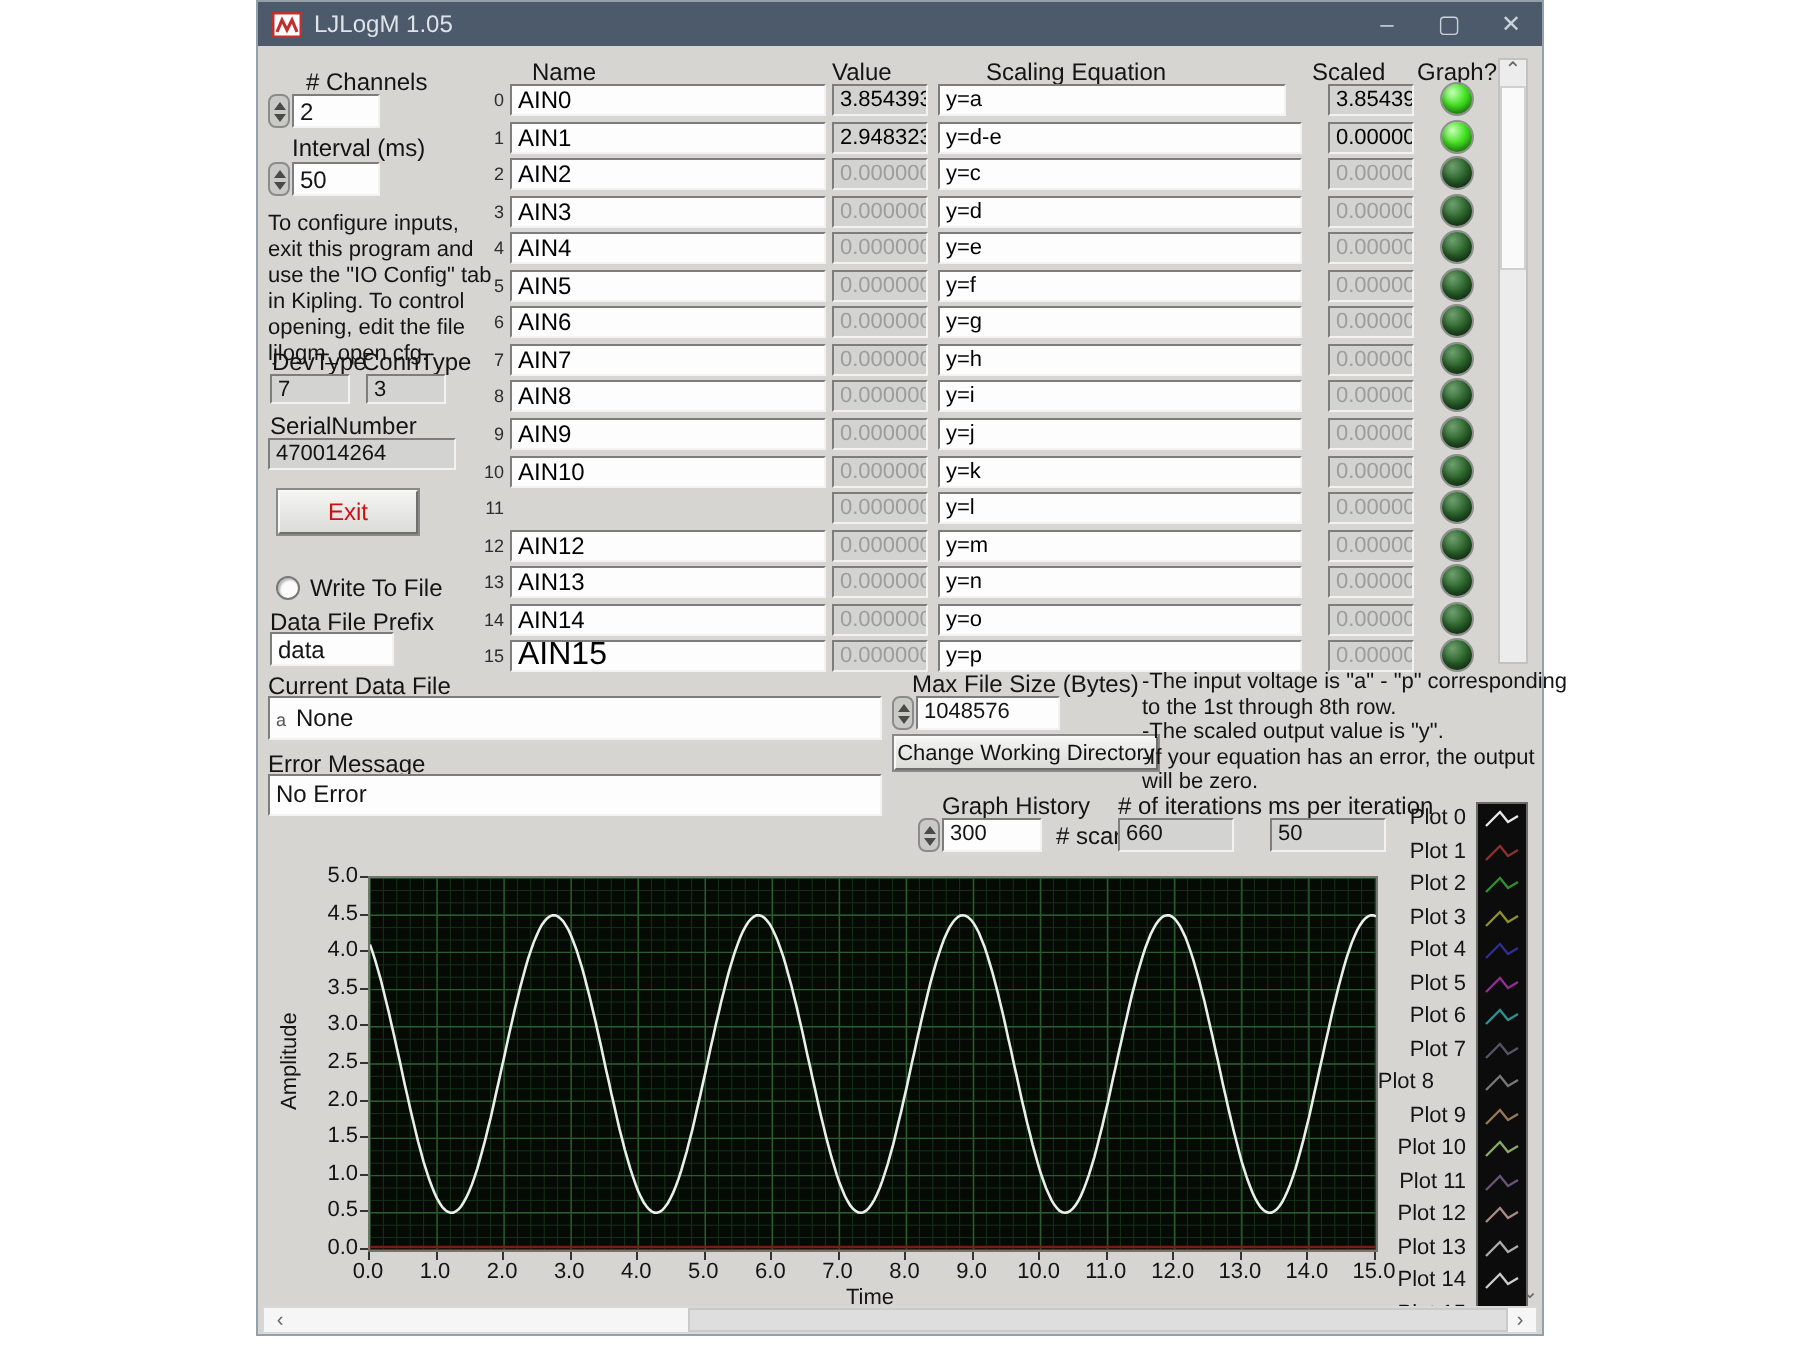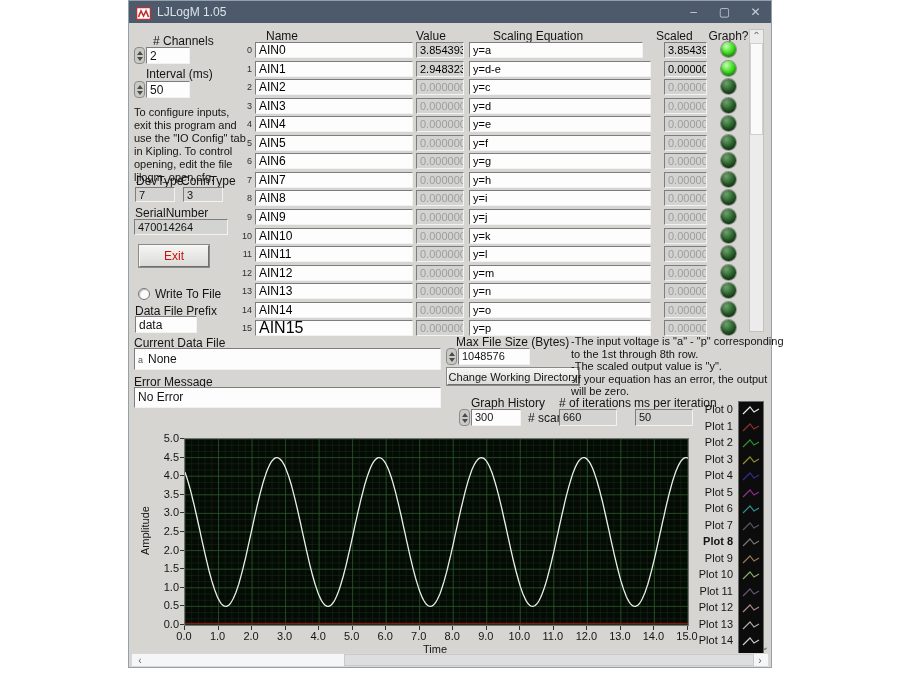--- a/index.html
+++ b/index.html
@@ -204,21 +204,20 @@
           <div class="row" style="top: 197.5px;">
             <div class="row-idx">10</div>
             <div class="cell" style="left:14px; width:158px; font-size:12px;">AIN10</div>
             <div class="cell cell-gray dim" style="left:175px; width:48px;">0.000000</div>
             <div class="cell" style="left:228px; width:182px;">y=k</div>
             <div class="cell cell-gray dim" style="left:423px; width:43px;">0.000000</div>
             <div class="led led-off" style="left:480px;"></div>
           </div>
           <div class="row" style="top: 216.05px;">
             <div class="row-idx">11</div>
-            <div class="cell" style="left:14px; width:158px; font-size:12px;">AIN11</div>
             <div class="cell cell-gray dim" style="left:175px; width:48px;">0.000000</div>
             <div class="cell" style="left:228px; width:182px;">y=l</div>
             <div class="cell cell-gray dim" style="left:423px; width:43px;">0.000000</div>
             <div class="led led-off" style="left:480px;"></div>
           </div>
           <div class="row" style="top: 234.6px;">
             <div class="row-idx">12</div>
             <div class="cell" style="left:14px; width:158px; font-size:12px;">AIN12</div>
             <div class="cell cell-gray dim" style="left:175px; width:48px;">0.000000</div>
             <div class="cell" style="left:228px; width:182px;">y=m</div>
@@ -295,21 +294,21 @@
 
     <div id="legend-labels">
         <div class="legend-label" style="left: 558px; top: 402px;">Plot 0</div>
         <div class="legend-label" style="left: 558px; top: 418.5px;">Plot 1</div>
         <div class="legend-label" style="left: 558px; top: 435px;">Plot 2</div>
         <div class="legend-label" style="left: 558px; top: 451.5px;">Plot 3</div>
         <div class="legend-label" style="left: 558px; top: 468px;">Plot 4</div>
         <div class="legend-label" style="left: 558px; top: 484.5px;">Plot 5</div>
         <div class="legend-label" style="left: 558px; top: 501px;">Plot 6</div>
         <div class="legend-label" style="left: 558px; top: 517.5px;">Plot 7</div>
-        <div class="legend-label" style="left: 558px; top: 534px; font-weight: bold;">Plot 8</div>
+        <div class="legend-label" style="left: 542px; top: 534px;">Plot 8</div>
         <div class="legend-label" style="left: 558px; top: 550.5px;">Plot 9</div>
         <div class="legend-label" style="left: 558px; top: 567px;">Plot 10</div>
         <div class="legend-label" style="left: 558px; top: 583.5px;">Plot 11</div>
         <div class="legend-label" style="left: 558px; top: 600px;">Plot 12</div>
         <div class="legend-label" style="left: 558px; top: 616.5px;">Plot 13</div>
         <div class="legend-label" style="left: 558px; top: 633px;">Plot 14</div>
         <div class="legend-label" style="left: 558px; top: 649.5px;">Plot 15</div>
       </div>
     <div class="legend-strip" style="left:609px; top:400px; width:26px; height:264px;"></div>
     <div id="legend-samples">

